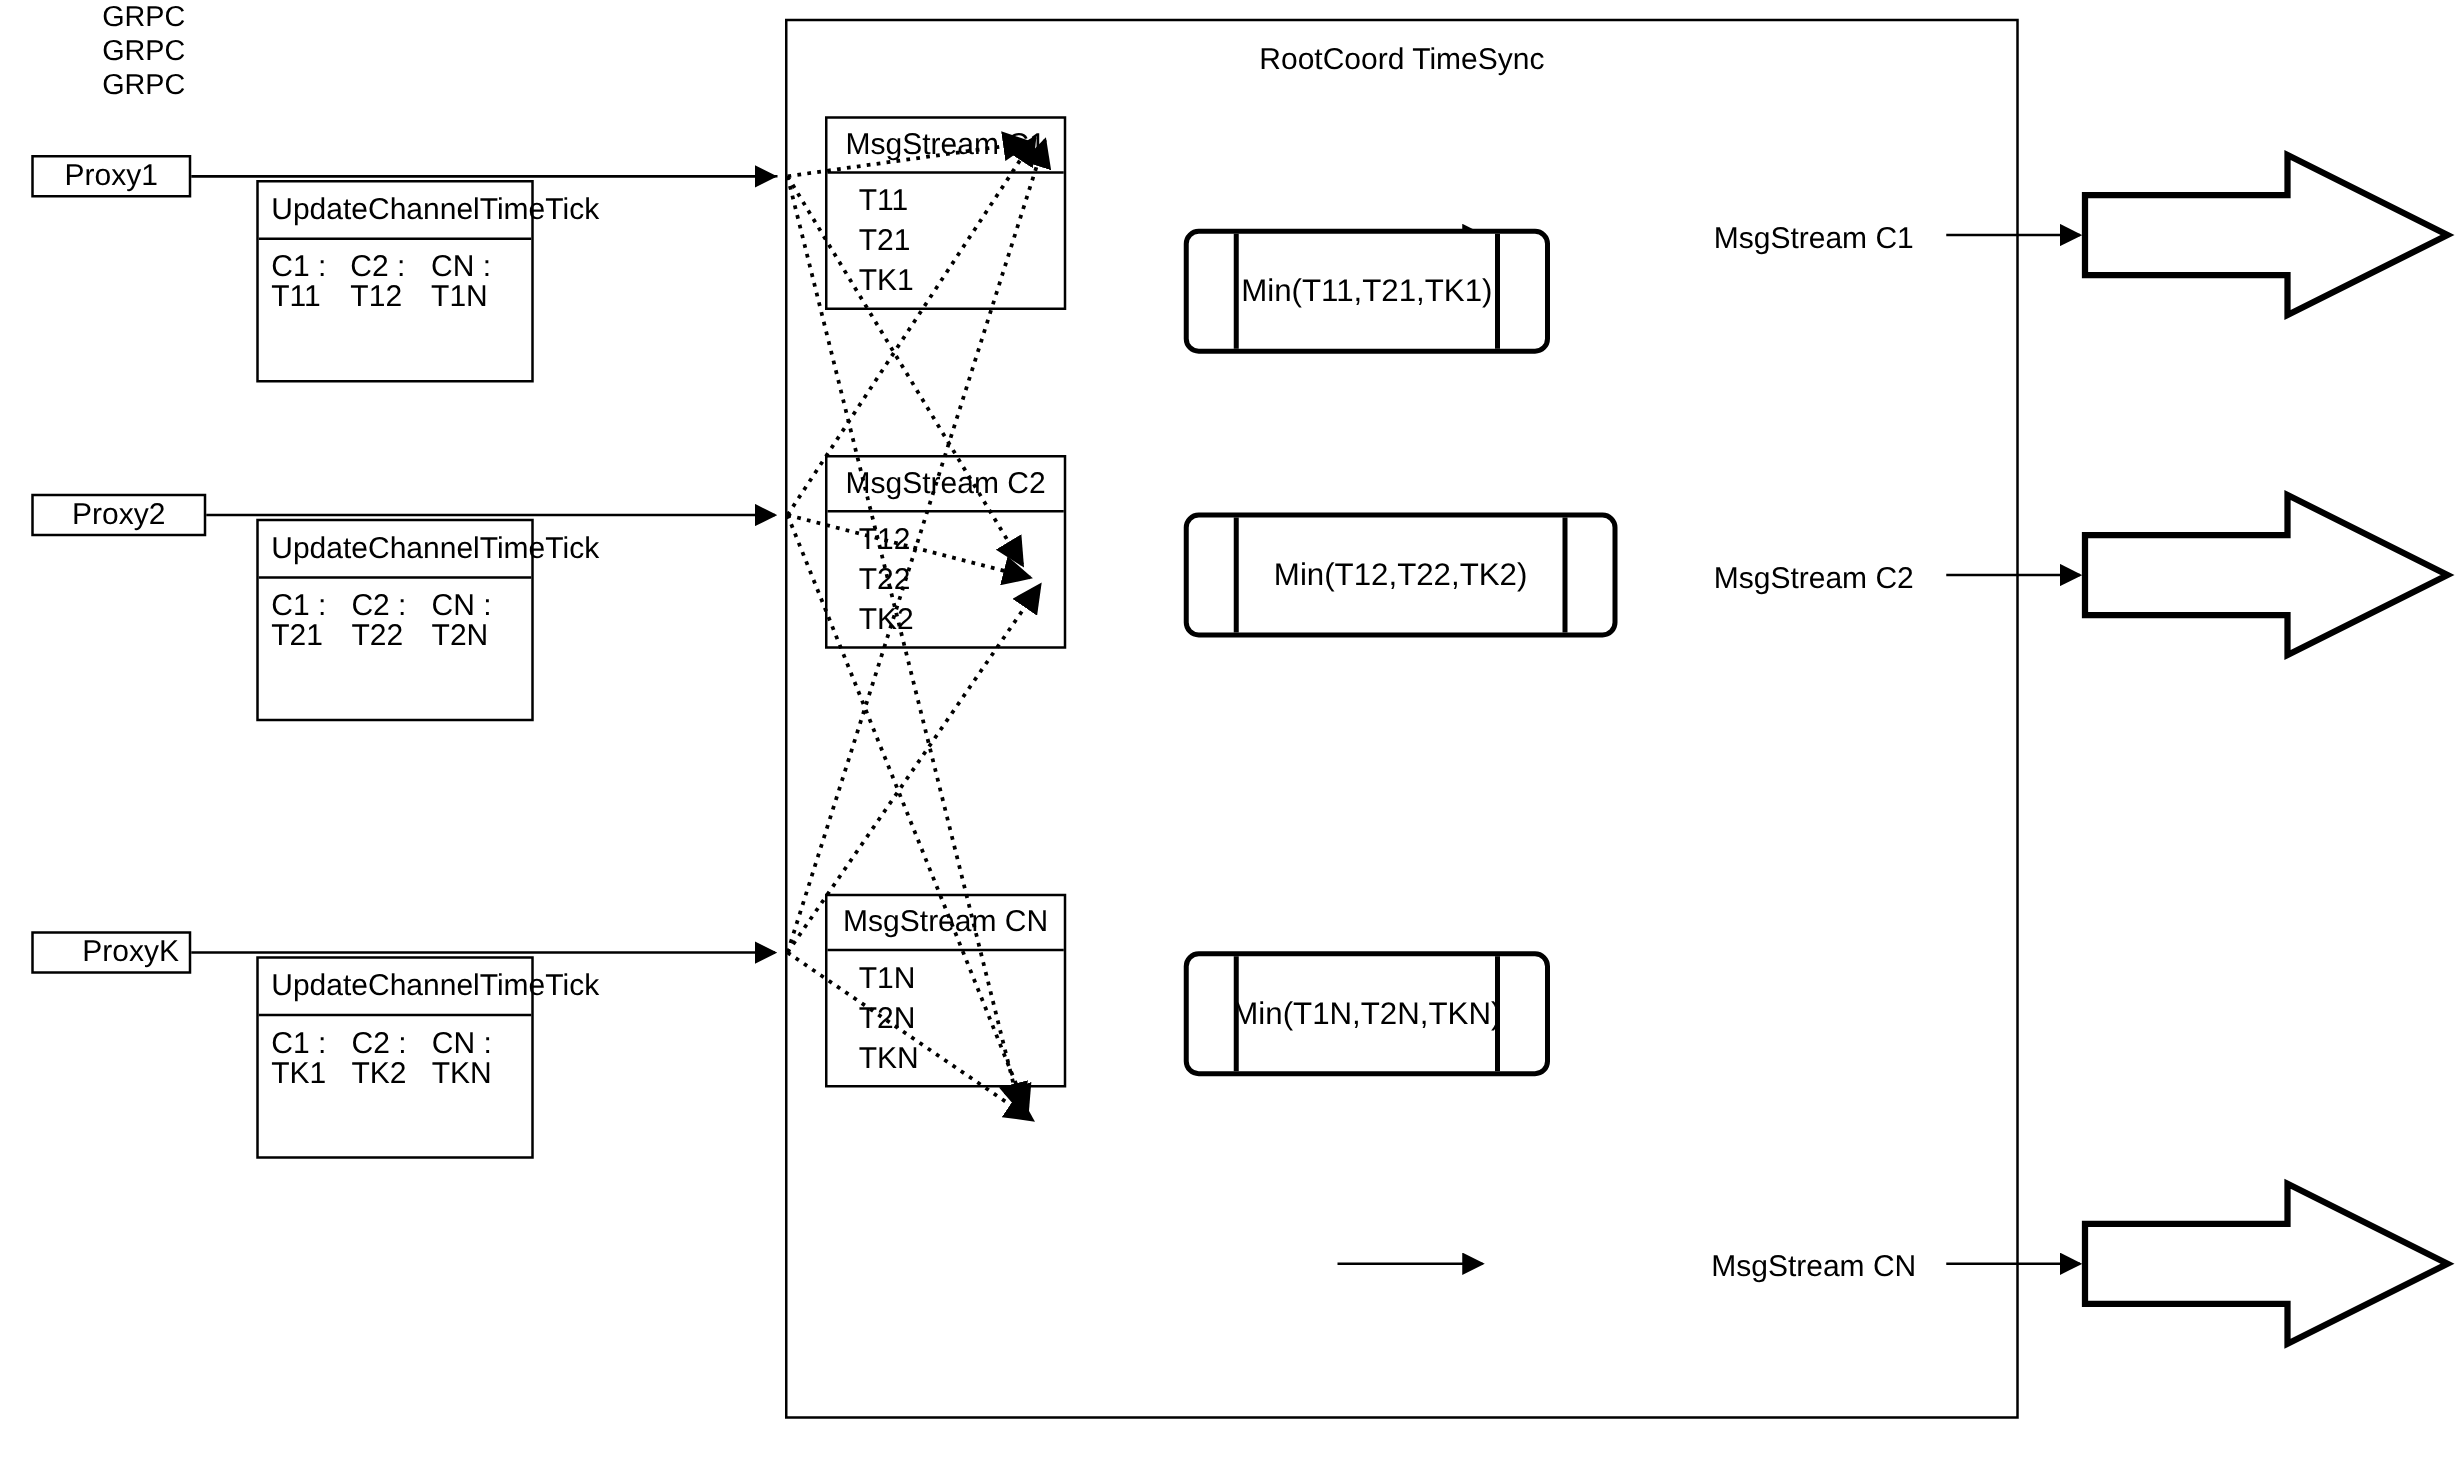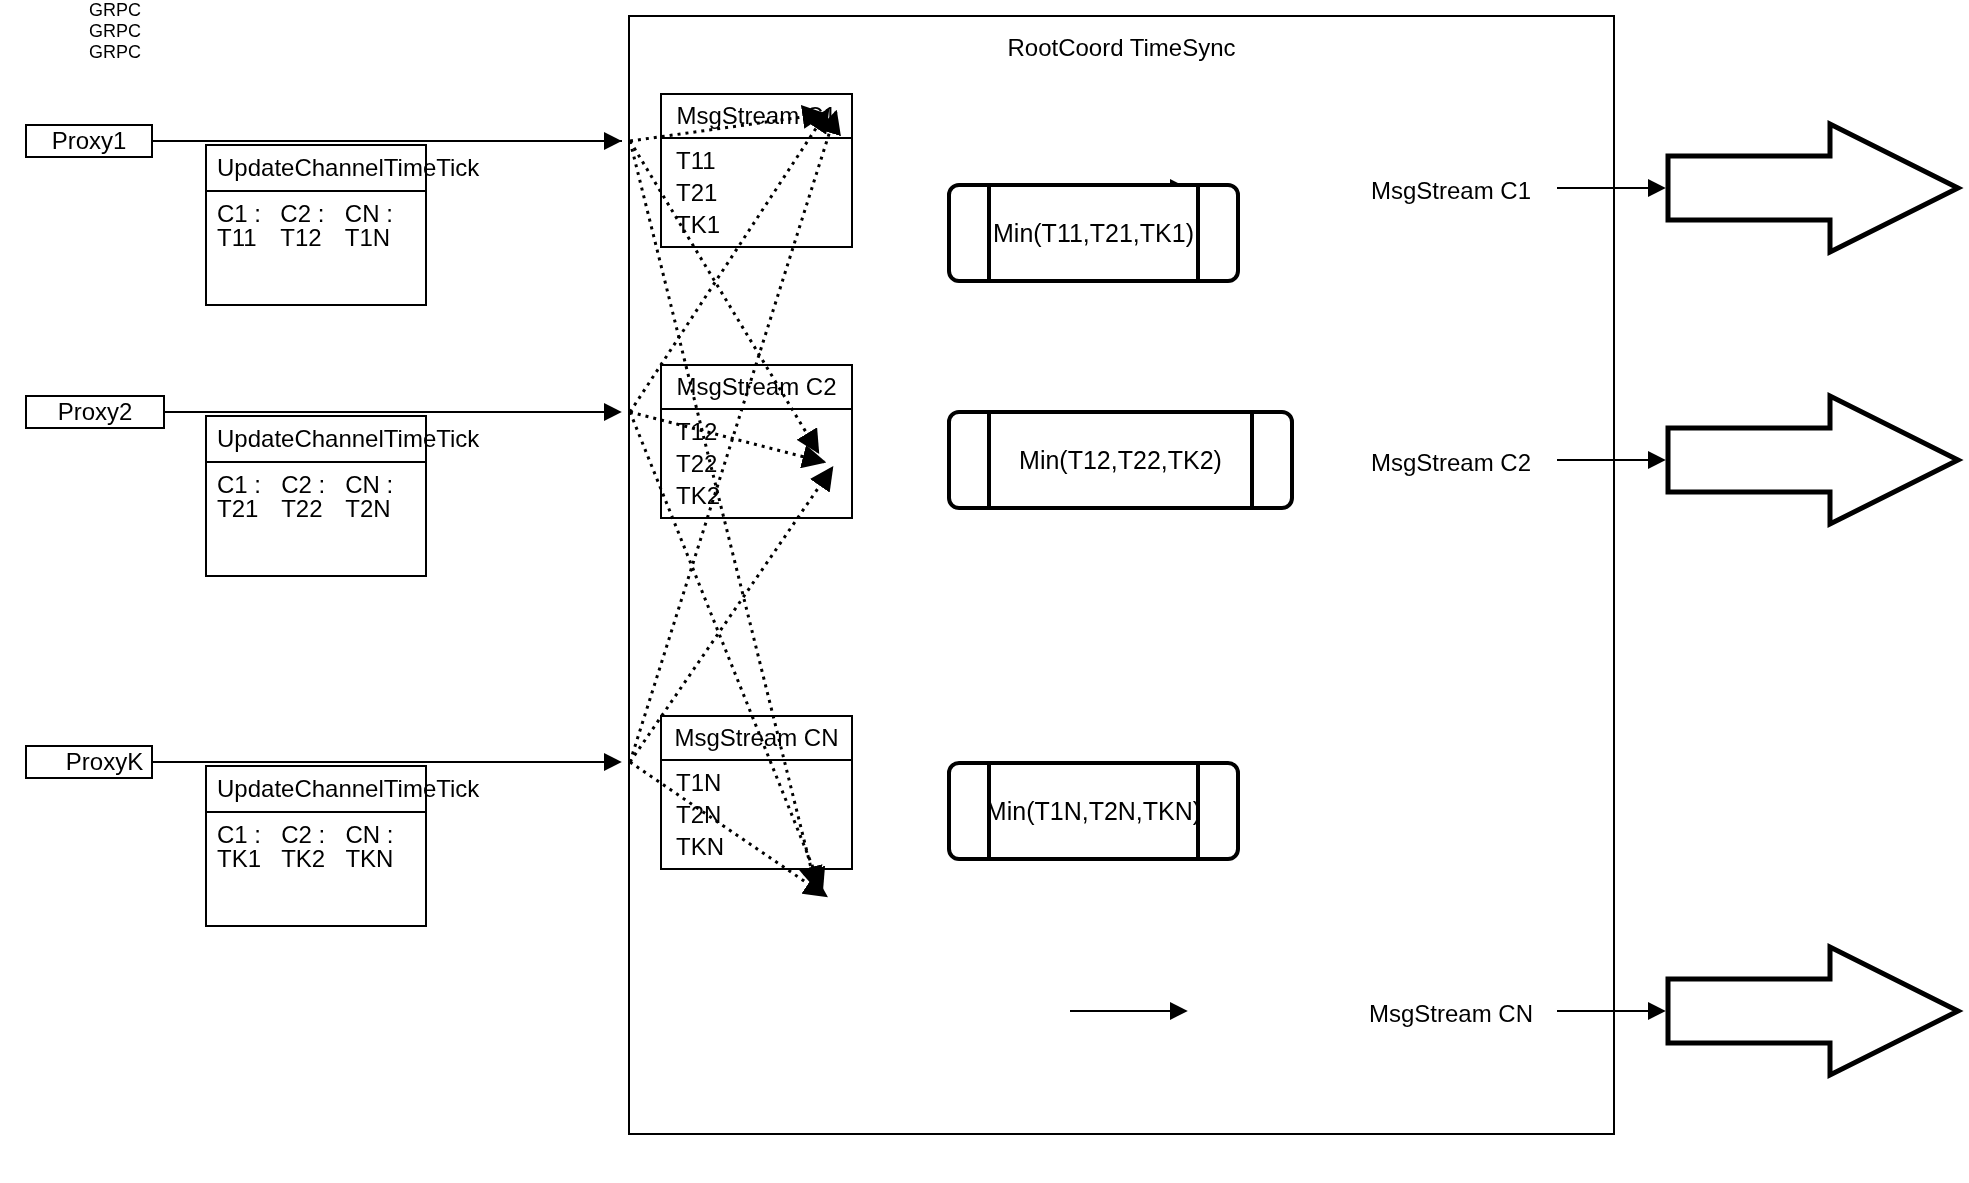--- a/index.html
+++ b/index.html
@@ -6,40 +6,40 @@
   body{width:1969px;height:1183px;position:relative;
        font-family:"Liberation Sans","DejaVu Sans",sans-serif;color:#000;}
   #stage{position:absolute;left:0;top:0;width:1969px;height:1183px;overflow:hidden;}
   .abs{position:absolute;box-sizing:border-box;}
 
   
   .proxy-box{border:2px solid #000;background:#fff;display:flex;align-items:center;
              justify-content:center;font-size:24px;z-index:6;margin-left:11px;}
 
   
-  .grpc-label{font-size:18px;text-align:center;z-index:6;}
+  .grpc-label{font-size:23px;text-align:center;z-index:6;}
 
   
   .uctt{border:2px solid #000;background:#fff;z-index:5;display:flex;flex-direction:column;}
   .uctt-head{border-bottom:2px solid #000;font-size:24px;padding:10px 8px 10px 10px;
              line-height:1;}
   .uctt-body{flex:1;display:flex;justify-content:space-around;
              padding:6px 10px 10px 10px;}
   .uctt-row{font-size:24px;line-height:1;padding:4px 0;}
 
   
   .container-box{border:2px solid #000;background:transparent;z-index:1;}
   .container-title{position:absolute;font-size:24px;text-align:center;z-index:2;}
 
   
   .msb{border:2px solid #000;background:#fff;z-index:4;display:flex;flex-direction:column;}
   .msb-head{border-bottom:2px solid #000;font-size:24px;text-align:center;
             padding:9px 0 9px 0;line-height:1;}
   .msb-body{flex:1;display:flex;flex-direction:column;justify-content:space-around;
-            padding:6px 0 8px 14px;}
+            padding:6px 0 8px 14px;margin-left:11px;}
   .msb-row{font-size:24px;line-height:1;padding:4px 0;}
 
   
   .minbox{border:4px solid #000;border-radius:12px;background:#fff;z-index:4;
           display:flex;align-items:center;justify-content:center;font-size:25px;}
   .minbox .bar{position:absolute;top:0;bottom:0;width:0;border-left:4px solid #000;}
 
   
   .lines{position:absolute;left:0;top:0;width:1969px;height:1183px;z-index:3;
          pointer-events:none;}

